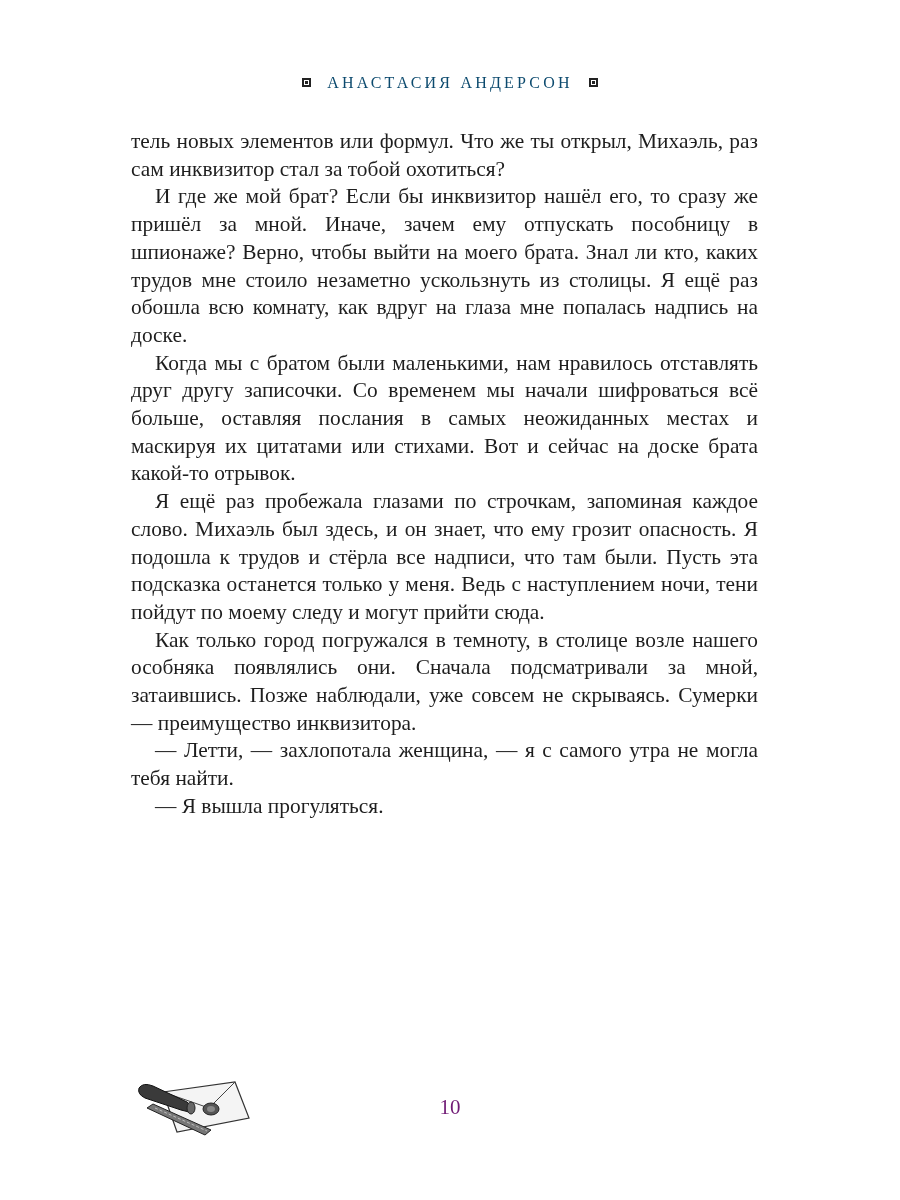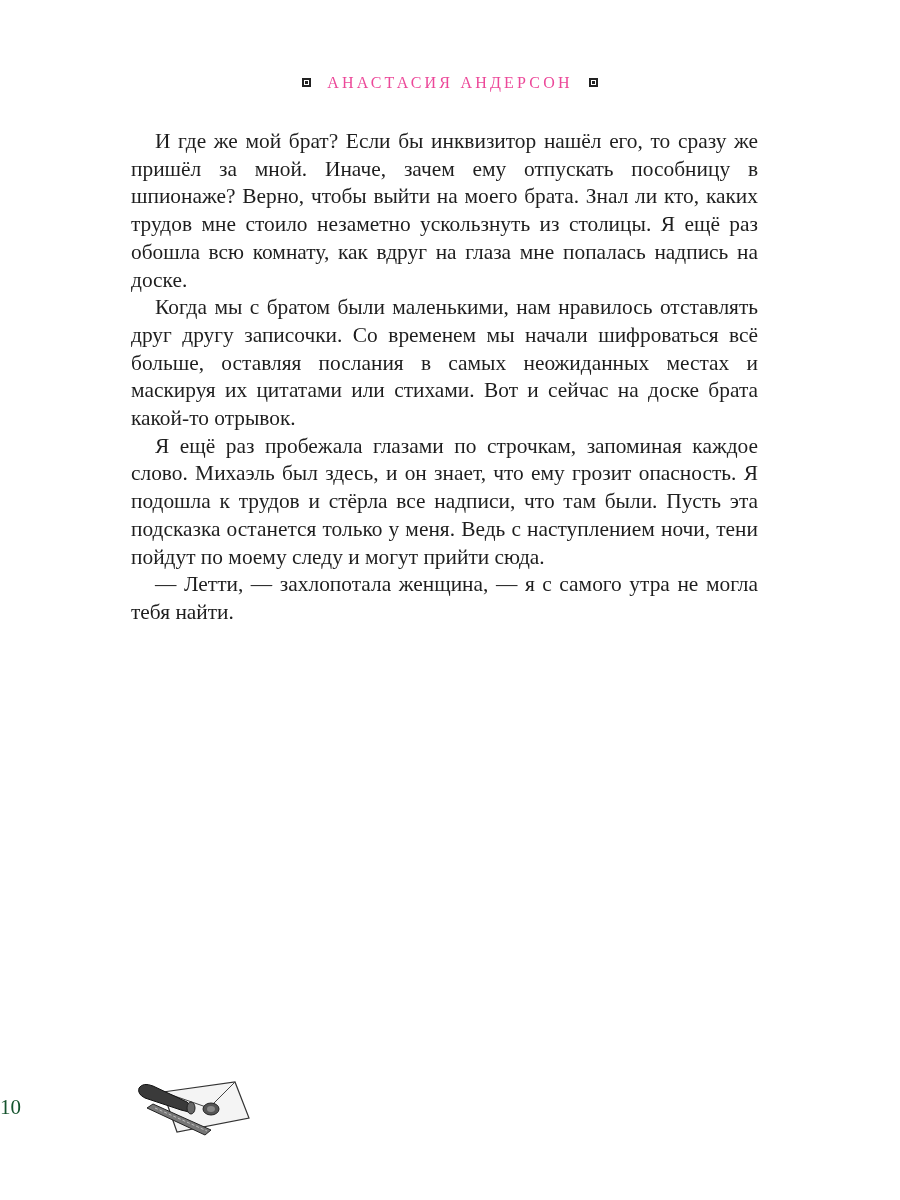--- a/index.html
+++ b/index.html
@@ -16,21 +16,21 @@
       font-family: "Liberation Serif", "DejaVu Serif", serif;
     }
     .running-head {
       position: absolute;
       top: 74px;
       left: 0;
       width: 900px;
       text-align: center;
       font-size: 16px;
       letter-spacing: 3.2px;
-      color: #ec4899;
+      color: #0c4a6e;
       white-space: nowrap;
     }
     .running-head .orn {
       display: inline-block;
       width: 9px;
       height: 9px;
       border: 2px solid #222;
       position: relative;
       vertical-align: 1px;
       margin: 0 16px;
@@ -61,43 +61,47 @@
       text-indent: 0;
     }
     .text-block p.quote {
       font-style: italic;
     }
     .folio {
       position: absolute;
       top: 1095px;
       left: 0;
       width: 900px;
+      text-align: center;
       font-size: 21px;
-      color: #14532d;
+      color: #701a75;
     }
     .vignette {
       position: absolute;
       left: 133px;
       top: 1078px;
       width: 118px;
       height: 58px;
     }
   </style>
 </head>
 <body>
 
 <div class="running-head">
   <span class="orn"></span><span>АНАСТАСИЯ АНДЕРСОН</span><span class="orn"></span>
 </div>
 
 <div class="text-block">
+  <p class="cont">тель новых элементов или формул. Что же ты открыл, Михаэль, раз сам инквизитор стал за тобой охотиться?</p>
   <p>И где же мой брат? Если бы инквизитор нашёл его, то сразу же пришёл за мной. Иначе, зачем ему отпускать пособницу в шпионаже? Верно, чтобы выйти на моего брата. Знал ли кто, каких трудов мне стоило незаметно ускользнуть из столицы. Я ещё раз обошла всю комнату, как вдруг на глаза мне попалась надпись на доске.</p>
   <p>Когда мы с братом были маленькими, нам нравилось отставлять друг другу записочки. Со временем мы начали шифроваться всё больше, оставляя послания в самых неожиданных местах и маскируя их цитатами или стихами. Вот и сейчас на доске брата какой-то отрывок.</p>
   <p>Я ещё раз пробежала глазами по строчкам, запоминая каждое слово. Михаэль был здесь, и он знает, что ему грозит опасность. Я подошла к трудов и стёрла все надписи, что там были. Пусть эта подсказка останется только у меня. Ведь с наступлением ночи, тени пойдут по моему следу и могут прийти сюда.</p>
+  <p>Как только город погружался в темноту, в столице возле нашего особняка появлялись они. Сначала подсматривали за мной, затаившись. Позже наблюдали, уже совсем не скрываясь. Сумерки — преимущество инквизитора.</p>
   <p>— Летти, — захлопотала женщина, — я с самого утра не могла тебя найти.</p>
+  <p>— Я вышла прогуляться.</p>
 </div>
 
 <svg class="vignette" viewBox="0 0 118 58" xmlns="http://www.w3.org/2000/svg">
 
   <polygon points="30,14 102,4 116,40 44,54" fill="#f4f4f4" stroke="#333" stroke-width="1.2"></polygon>
   <polyline points="30,14 76,30 102,4" fill="none" stroke="#444" stroke-width="1"></polyline>
 
   <ellipse cx="78" cy="31" rx="8" ry="6" fill="#555" stroke="#222" stroke-width="1"></ellipse>
   <ellipse cx="78" cy="31" rx="4" ry="3" fill="#888"></ellipse>
 

